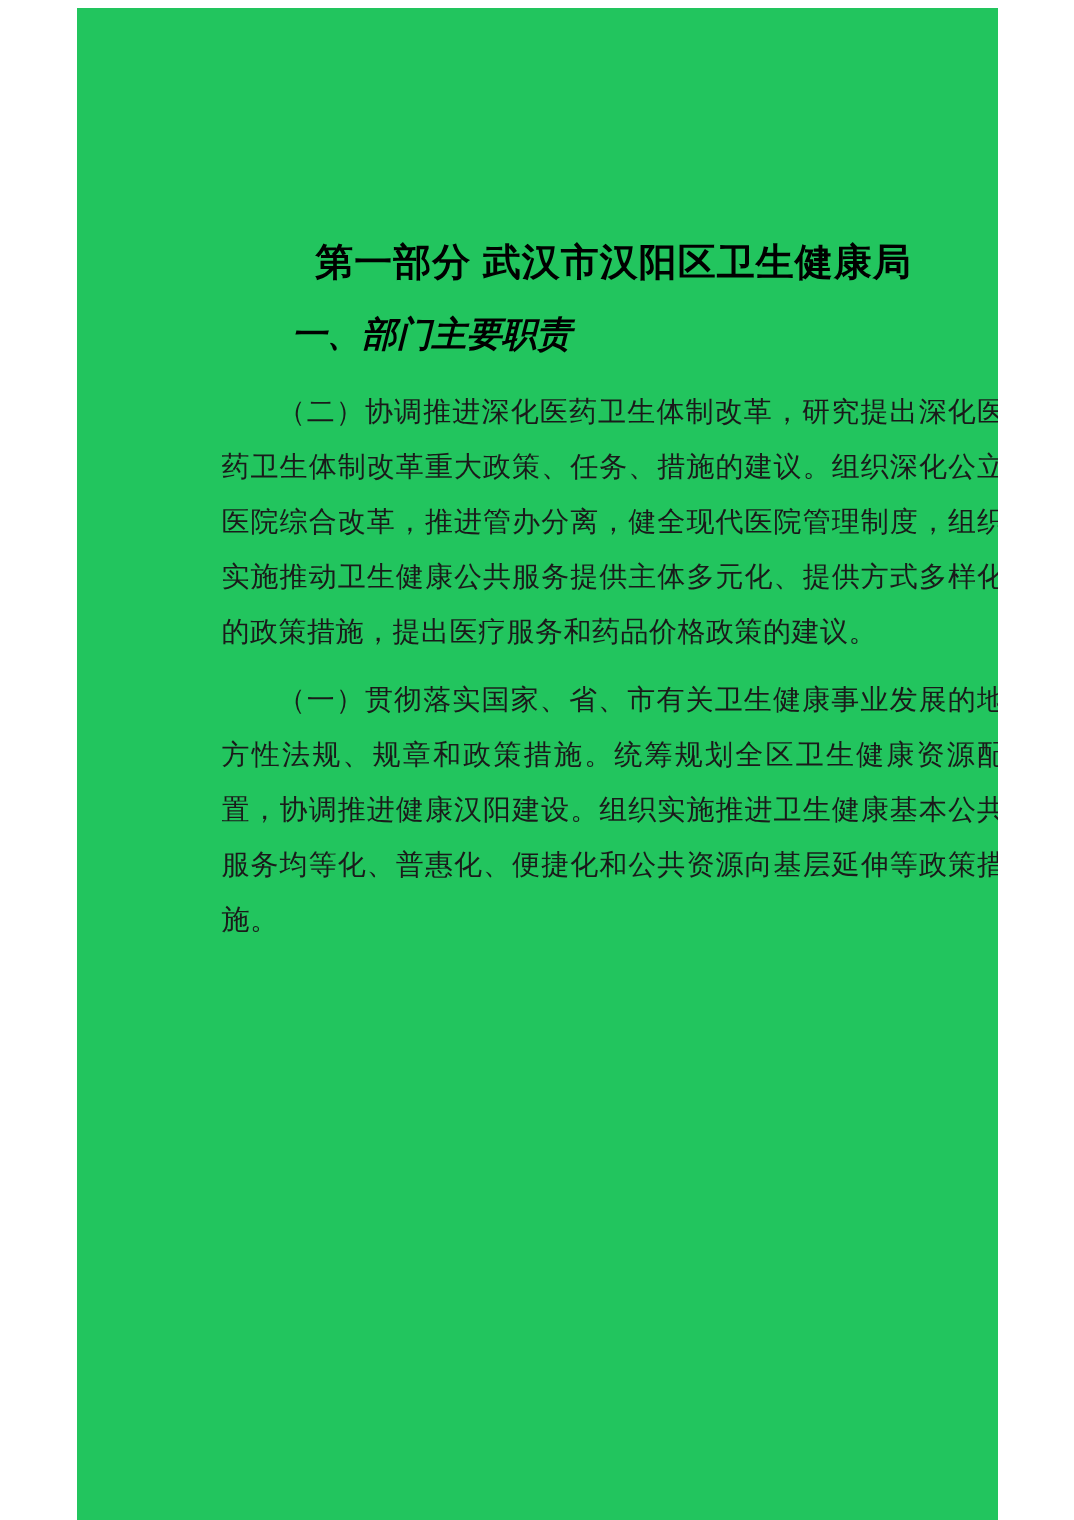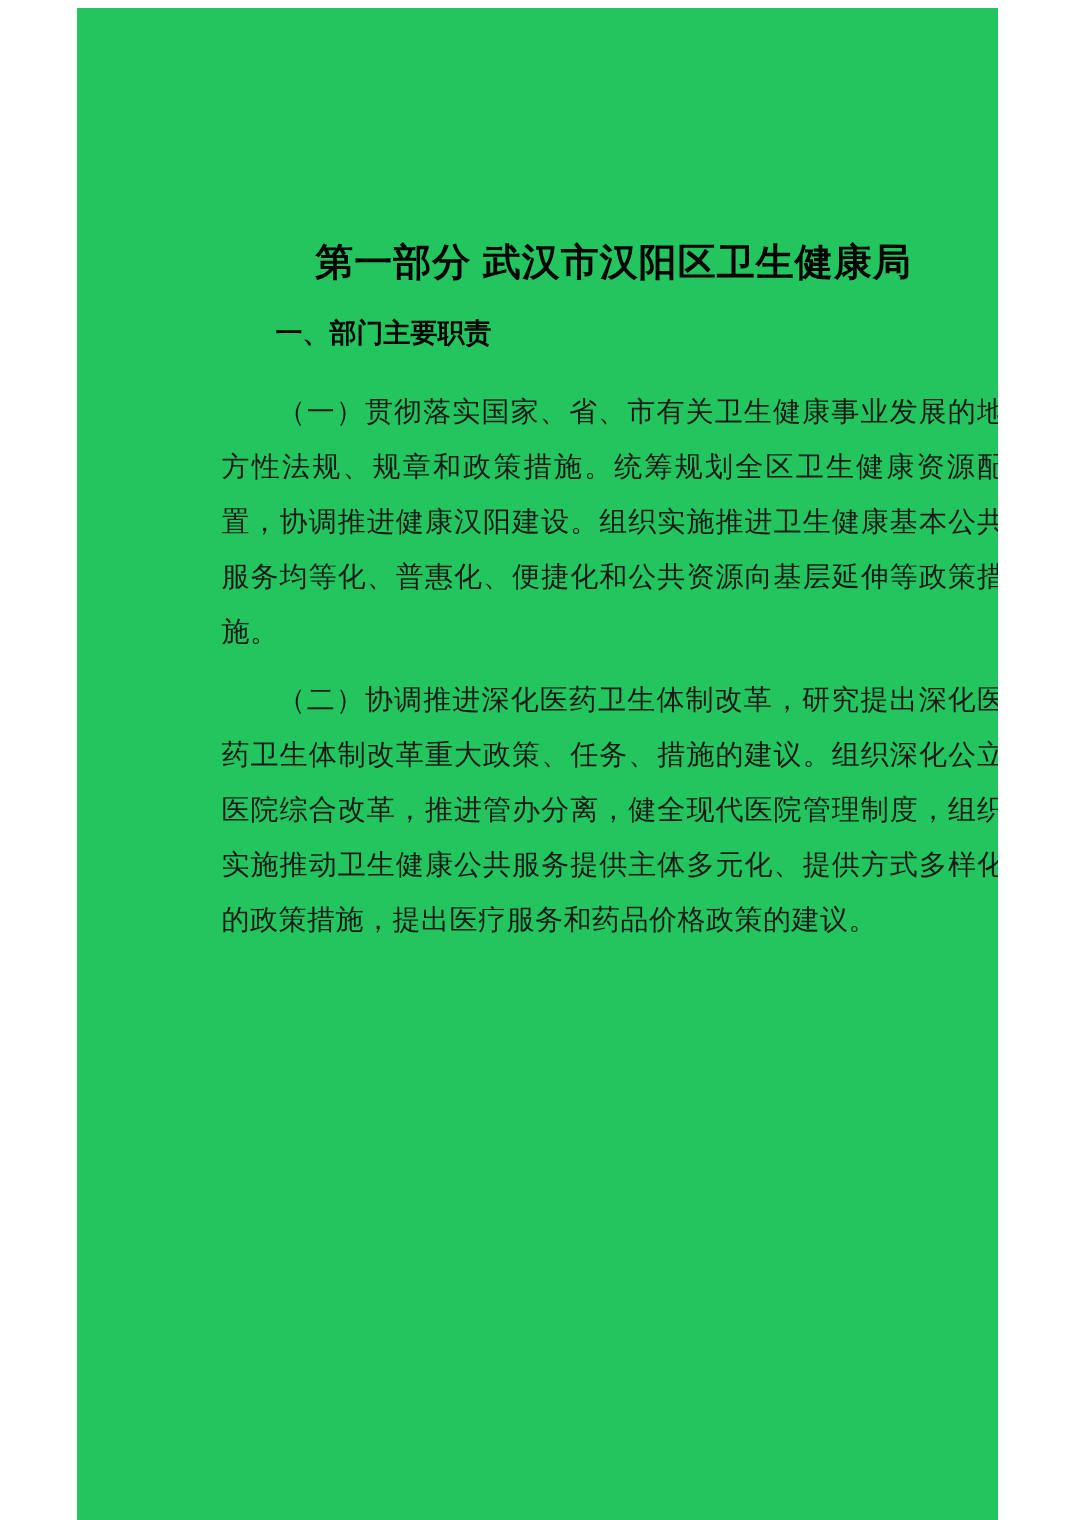--- a/index.html
+++ b/index.html
@@ -29,24 +29,25 @@
     font-weight: 700;
     font-size: 38px;
     line-height: 84px;
     color: #000000;
     letter-spacing: 1px;
   }
   .section-heading {
     margin: 2px 0 23px 0;
     font-family: "Liberation Sans", "DejaVu Sans", sans-serif;
     font-weight: 700;
-    font-size: 27px;
+    font-size: 35px;
     line-height: 55px;
     text-indent: 2em;
     color: #000000;
+    font-style: italic;
   }
   .body-paragraph {
     margin: 0 0 13px 0;
     font-family: "Liberation Serif", "DejaVu Serif", serif;
     font-weight: 400;
     font-size: 28px;
     line-height: 55px;
     text-indent: 2em;
     text-align: justify;
     color: #1a1a1a;
@@ -58,19 +59,19 @@
 
 <div class="page">
   <div class="content">
 
     <div class="doc-title">
       <div class="doc-title-line">第一部分 武汉市汉阳区卫生健康局</div>
     </div>
 
     <div class="section-heading">一、部门主要职责</div>
 
+    <p class="body-paragraph">（二）协调推进深化医药卫生体制改革，研究提出深化医药卫生体制改革重大政策、任务、措施的建议。组织深化公立医院综合改革，推进管办分离，健全现代医院管理制度，组织实施推动卫生健康公共服务提供主体多元化、提供方式多样化的政策措施，提出医疗服务和药品价格政策的建议。</p>
+
     <p class="body-paragraph">（一）贯彻落实国家、省、市有关卫生健康事业发展的地方性法规、规章和政策措施。统筹规划全区卫生健康资源配置，协调推进健康汉阳建设。组织实施推进卫生健康基本公共服务均等化、普惠化、便捷化和公共资源向基层延伸等政策措施。</p>
-
-    <p class="body-paragraph">（二）协调推进深化医药卫生体制改革，研究提出深化医药卫生体制改革重大政策、任务、措施的建议。组织深化公立医院综合改革，推进管办分离，健全现代医院管理制度，组织实施推动卫生健康公共服务提供主体多元化、提供方式多样化的政策措施，提出医疗服务和药品价格政策的建议。</p>
 
 
   </div>
 </div>
 
 </body></html>

